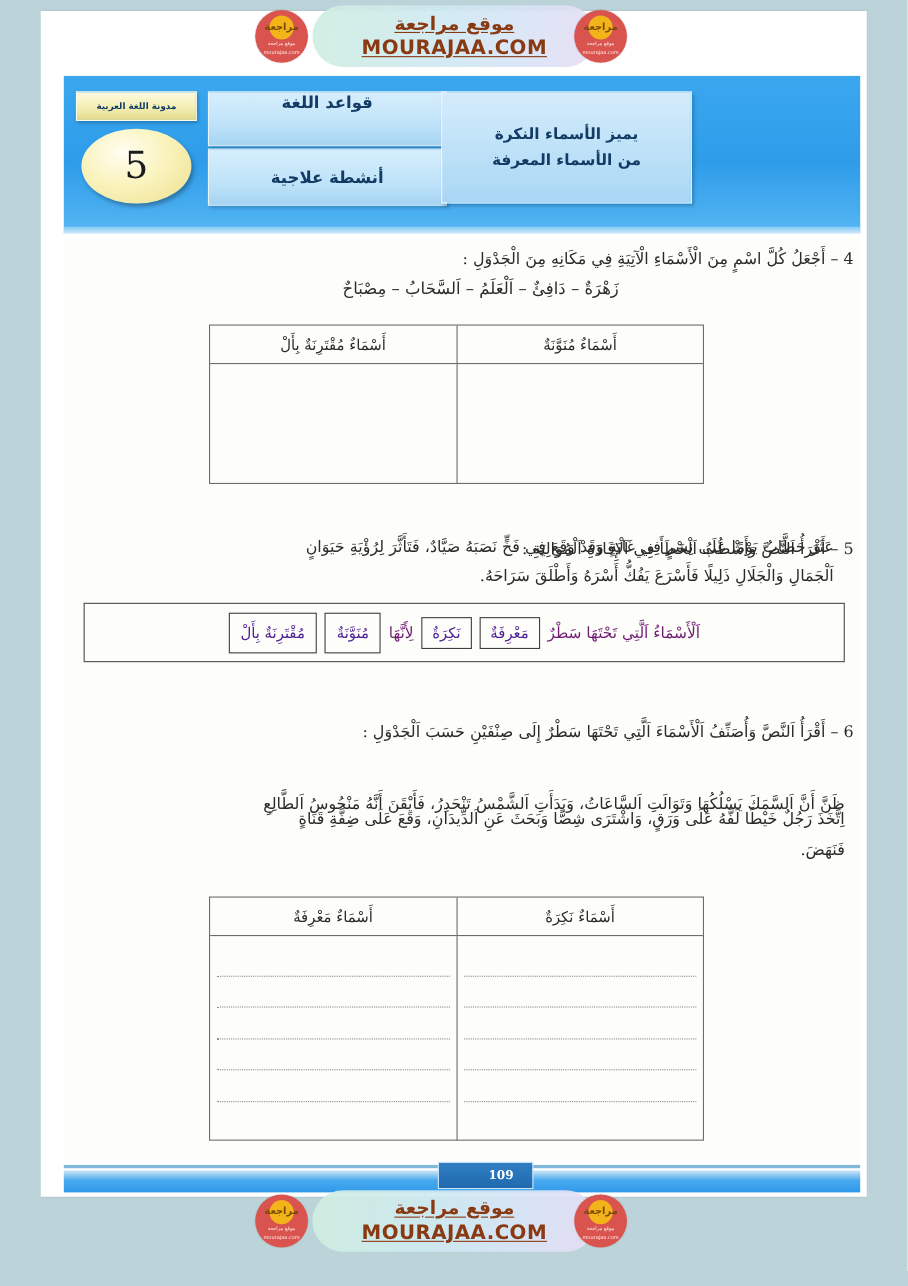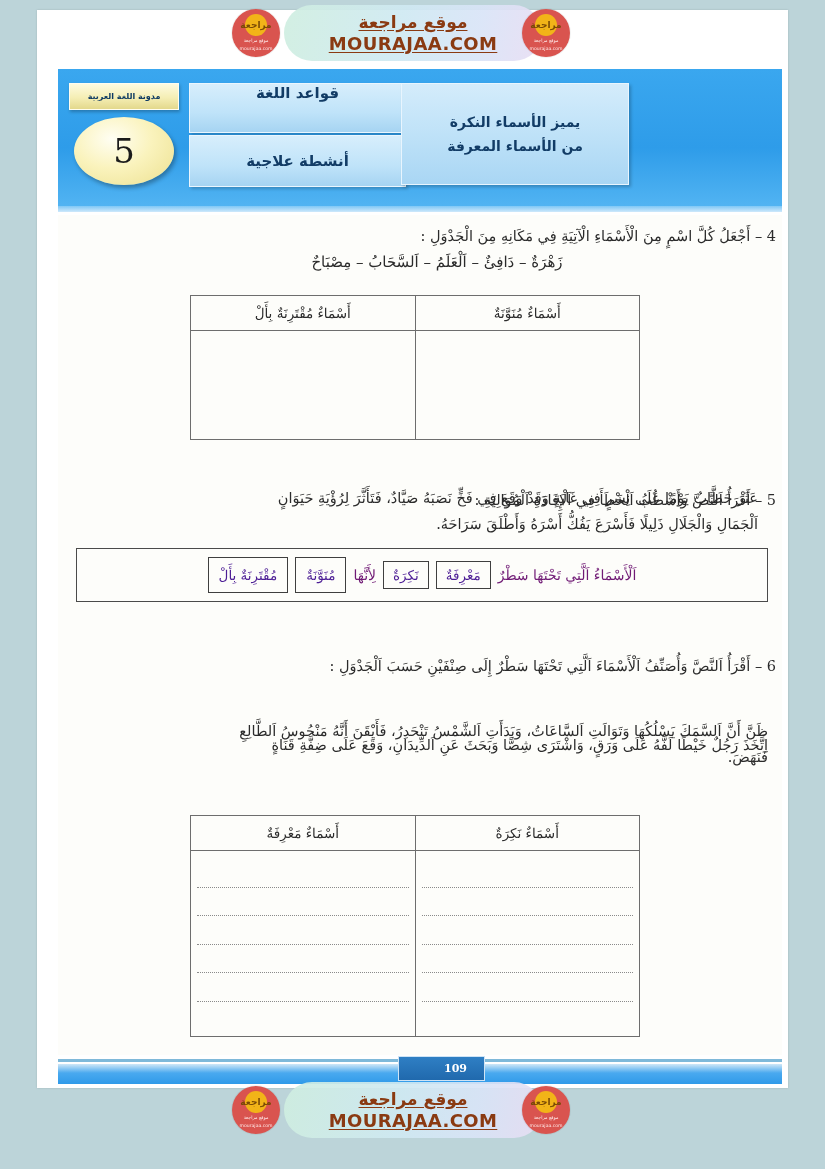--- a/index.html
+++ b/index.html
@@ -279,21 +279,21 @@
     <span class="chip">نَكِرَةٌ</span>
     <span class="lead">لِأَنَّهَا</span>
     <span class="chip tall">مُنَوَّنَةٌ</span>
     <span class="chip tall">مُقْتَرِنَةٌ بِأَلْ</span>
   </div>
 
   <div class="ex-line ex-head" style="right:6px;top:440px;width:712px;">6 – أَقْرَأُ اَلنَّصَّ وَأُصَنِّفُ اَلْأَسْمَاءَ اَلَّتِي تَحْتَهَا سَطْرٌ إِلَى صِنْفَيْنِ حَسَبَ اَلْجَدْوَلِ :</div>
 
   <div class="ex-line ex-body" style="right:14px;top:477px;width:692px;margin-top:40px;">اِتَّخَذَ رَجُلٌ خَيْطًا لَفَّهُ عَلَى وَرَقٍ، وَاشْتَرَى شِصًّا وَبَحَثَ عَنِ اَلدِّيدَانِ، وَقَعَ عَلَى ضِفَّةِ قَنَاةٍ</div>
   <div class="ex-line ex-body" style="right:14px;top:503px;width:692px;">ظَنَّ أَنَّ اَلسَّمَكَ يَسْلُكُهَا وَتَوَالَتِ اَلسَّاعَاتُ، وَبَدَأَتِ اَلشَّمْسُ تَنْحَدِرُ، فَأَيْقَنَ أَنَّهُ مَنْحُوسُ اَلطَّالِعِ</div>
-  <div class="ex-line ex-body" style="right:14px;top:529px;width:692px;">فَنَهَضَ.</div>
+  <div class="ex-line ex-body" style="right:14px;top:545px;width:692px;">فَنَهَضَ.</div>
 
   <div class="tbl" style="right:142px;top:600px;width:450px;height:222px;">
     <div class="thead">
       <div>أَسْمَاءٌ نَكِرَةٌ</div>
       <div>أَسْمَاءٌ مَعْرِفَةٌ</div>
     </div>
     <div class="tbody">
       <div>
         <span class="dotline"></span>
         <span class="dotline"></span>

